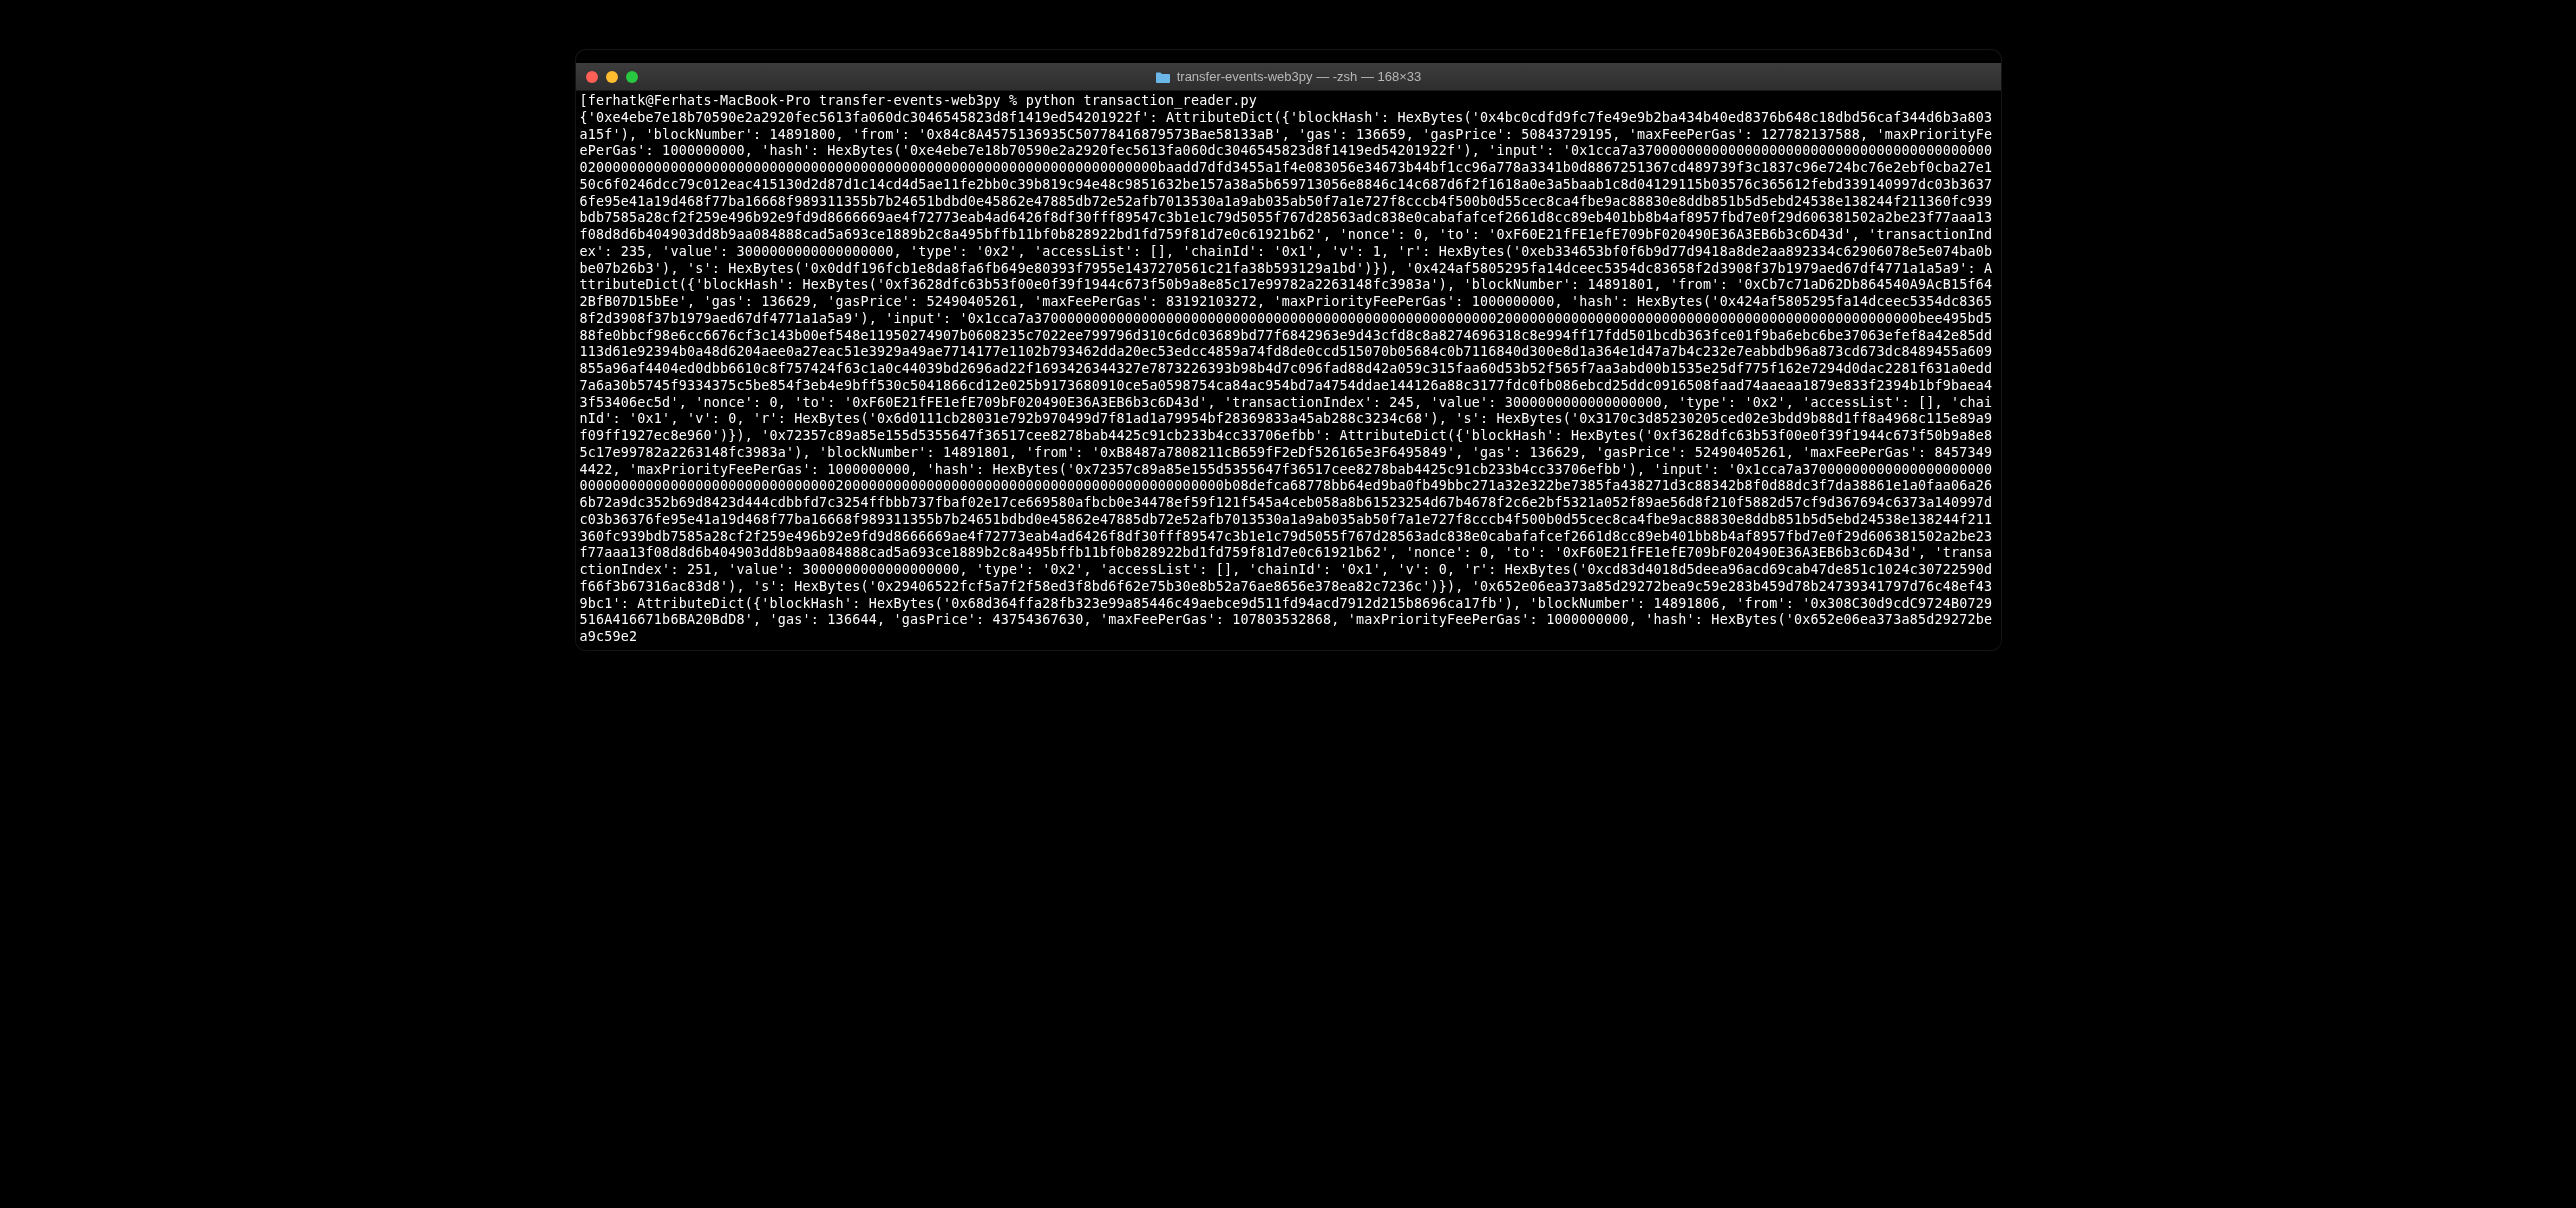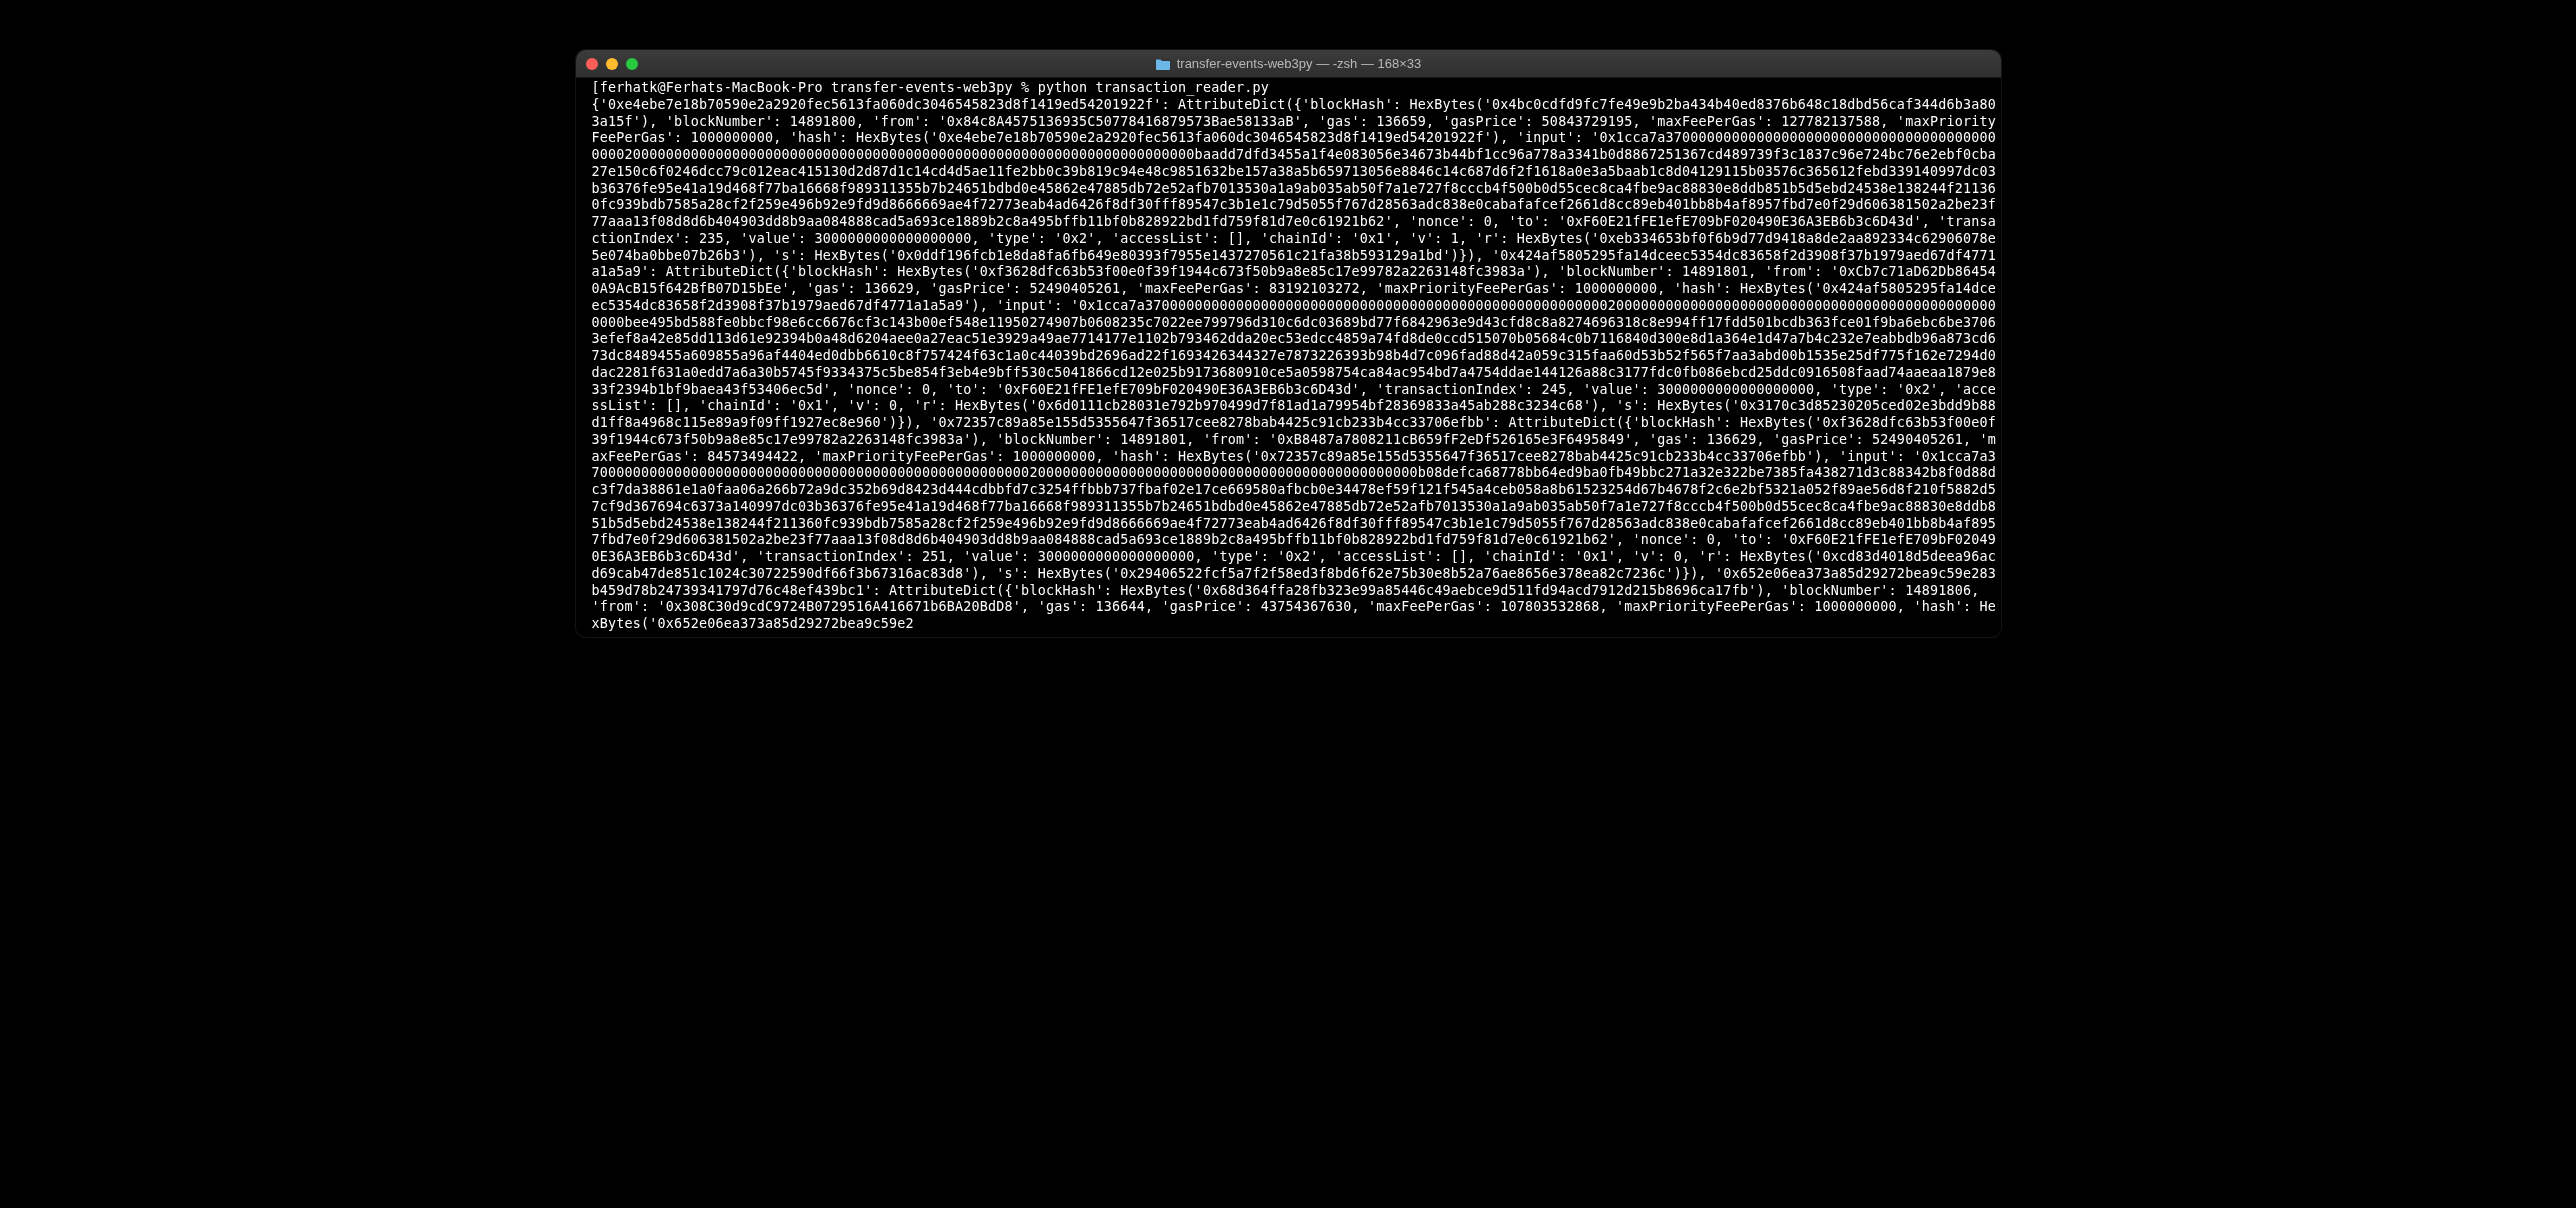--- a/index.html
+++ b/index.html
@@ -24,20 +24,21 @@
       box-shadow: 0 0 0 1px rgba(255,255,255,0.08);
     }
     .title-bar {
       height: 28px;
       background: linear-gradient(to bottom, #3c3c3c, #2e2e2e);
       display: flex;
       align-items: center;
       padding: 0 10px;
       position: relative;
       border-bottom: 1px solid #1a1a1a;
+      margin-top: 13px;
     }
     .traffic-lights {
       display: flex;
       gap: 8px;
       position: absolute;
       left: 10px;
     }
     .light {
       width: 12px;
       height: 12px;
@@ -68,21 +69,20 @@
       padding: 2px 4px 4px 4px;
       font-size: 13.4px;
       line-height: 1.25;
       font-weight: 500;
       letter-spacing: 0.2px;
     }
     .output {
       white-space: pre-wrap;
       word-break: break-all;
       overflow-wrap: break-word;
-      margin-left: 12px;
     }
   </style>
 </head>
 <body>
 
 <div class="terminal-window">
   <div class="title-bar">
     <div class="traffic-lights">
       <div class="light red"></div>
       <div class="light yellow"></div>

